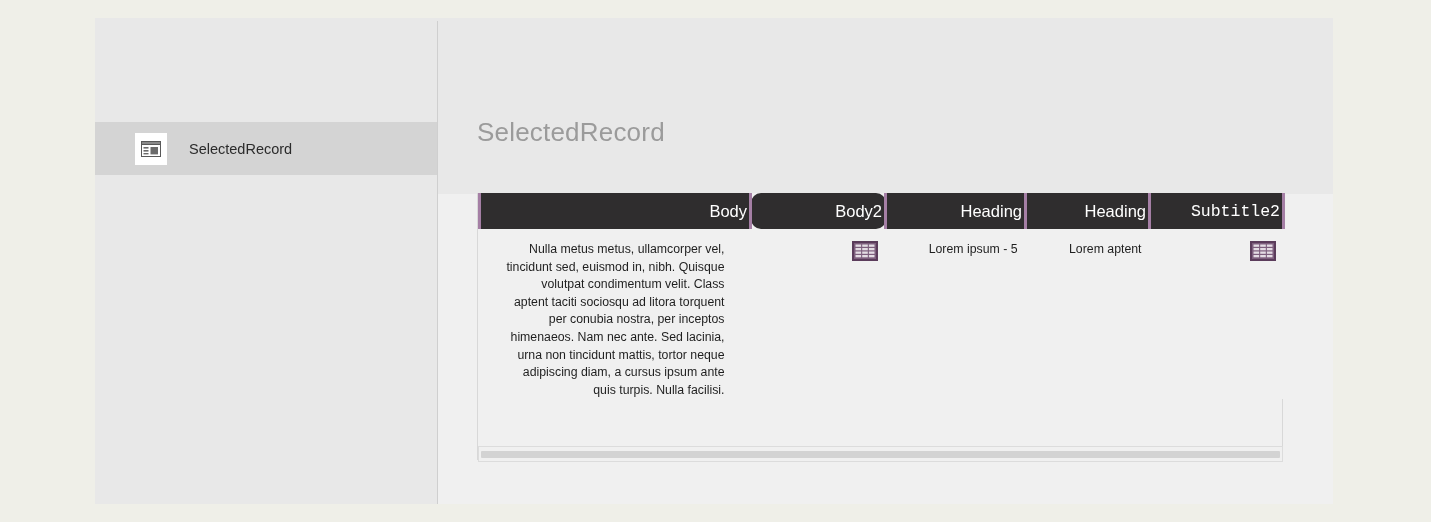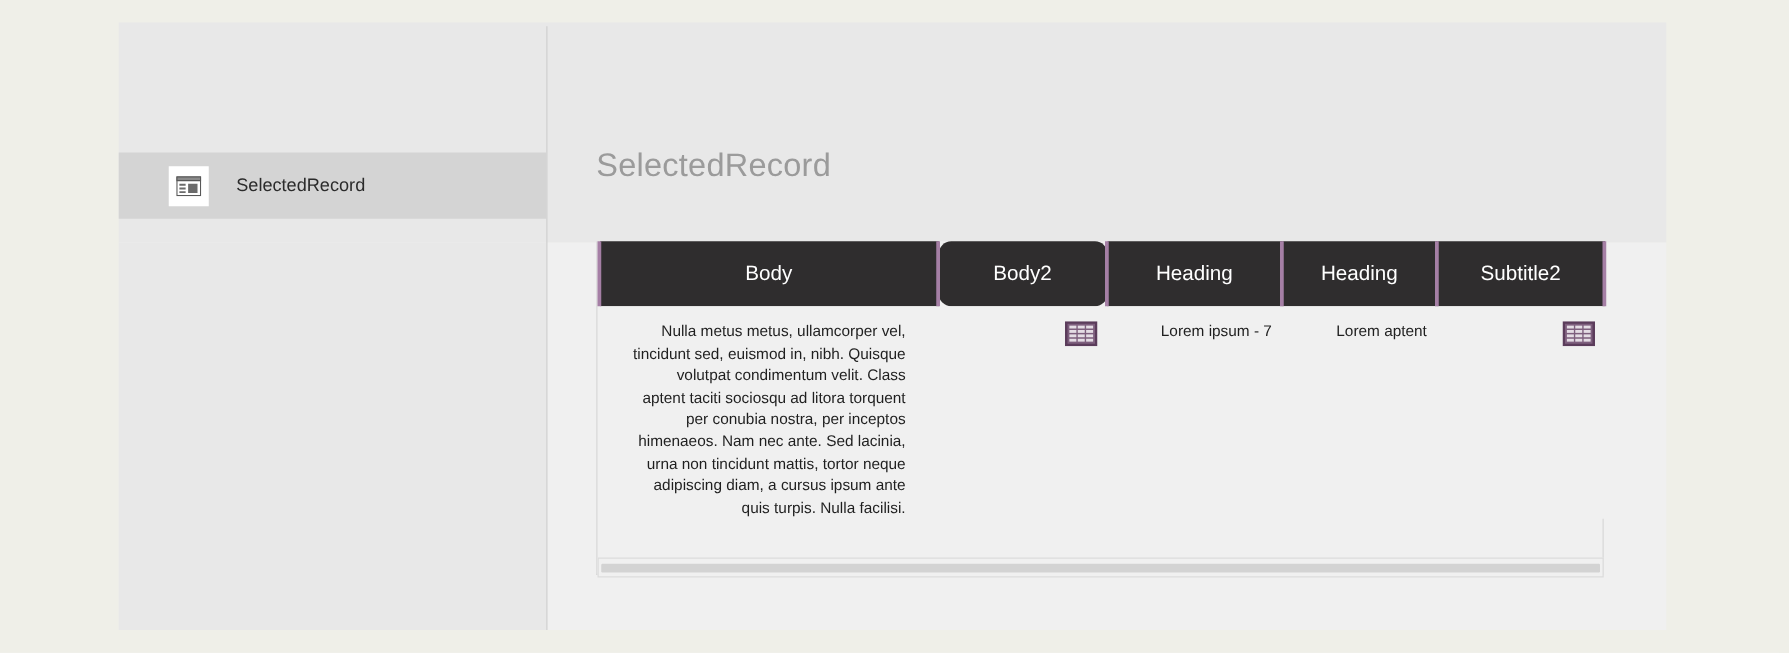--- a/index.html
+++ b/index.html
@@ -75,22 +75,22 @@
     background: #f0f0f0;
     border: 1px solid #d8d8d8;
     border-top: none;
   }
   .tbl { border-collapse: collapse; width: 100%; table-layout: fixed; }
   .tbl thead th {
     background: #2f2d2e;
     color: #ffffff;
     font-weight: 400;
     font-size: 16.5px;
-    height: 52px;
-    text-align: center;
+    height: 36px;
+    text-align: right;
     border-left: 3px solid #a57fa5;
     border-right: 1px solid #a57fa5;
     padding: 0 2px;
     vertical-align: middle;
   }
   .tbl thead th:first-child { border-left: 3px solid #a57fa5; }
   .tbl thead th:last-child { border-right: 3px solid #a57fa5; }
 
   .tbl tbody td {
     background: #f0f0f0;
@@ -98,21 +98,21 @@
     padding: 12px 8px 0 8px;
     font-size: 12.3px;
     color: #1f1f1f;
     text-align: right;
     line-height: 17.6px;
   }
   .col-body   { width: 271px; }
   .col-body2  { width: 135px; border-radius: 10px; }
   .col-head   { width: 140px; }
   .col-sub    { width: 124px; }
-  .col-sub2   { width: 134px; }
+  .col-sub2   { width: 134px; font-family: Liberation Mono, monospace; }
 
   .cell-body-text { display: block; padding: 0 18px; }
 
   
   .grid-icon { display: inline-block; vertical-align: middle; }
 
   
   .h-scroll {
     position: absolute; left: 478px; top: 446px;
     width: 805px; height: 16px;
@@ -190,21 +190,21 @@
                   <rect x="10.2" y="10.5" width="5.6" height="2.3"></rect>
                   <rect x="16.9" y="10.5" width="5.6" height="2.3"></rect>
                   <rect x="3.5" y="14.0" width="5.6" height="2.3"></rect>
                   <rect x="10.2" y="14.0" width="5.6" height="2.3"></rect>
                   <rect x="16.9" y="14.0" width="5.6" height="2.3"></rect>
                 </g>
               </svg>
             </span>
             <span class="sr-only">table-grid-icon</span>
           </td>
-          <td class="col-head">Lorem ipsum - 7</td>
+          <td class="col-head">Lorem ipsum - 5</td>
           <td class="col-sub">Lorem aptent</td>
           <td class="col-sub2">
             <span class="grid-icon">
               <svg width="26" height="20" viewBox="0 0 26 20" aria-hidden="true">
                 <rect x="0" y="0" width="26" height="20" fill="#5b3c5b"></rect>
                 <rect x="2" y="2" width="22" height="16" fill="#7d5e7d"></rect>
                 <g fill="#e4dce4">
                   <rect x="3.5" y="3.5" width="5.6" height="2.3"></rect>
                   <rect x="10.2" y="3.5" width="5.6" height="2.3"></rect>
                   <rect x="16.9" y="3.5" width="5.6" height="2.3"></rect>

